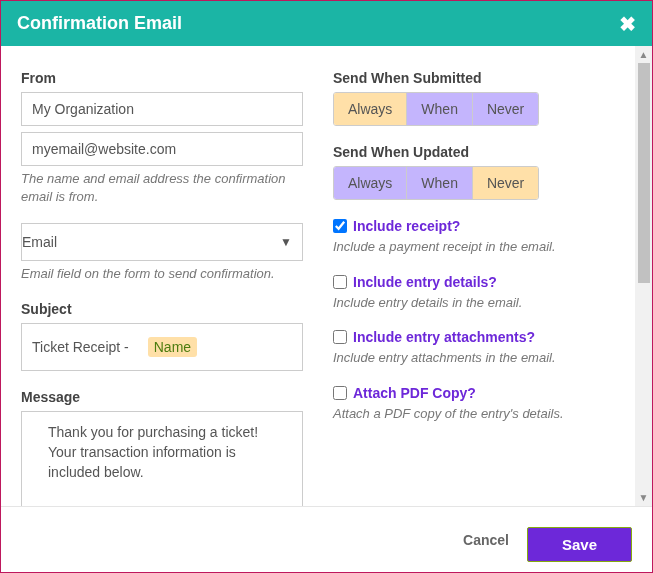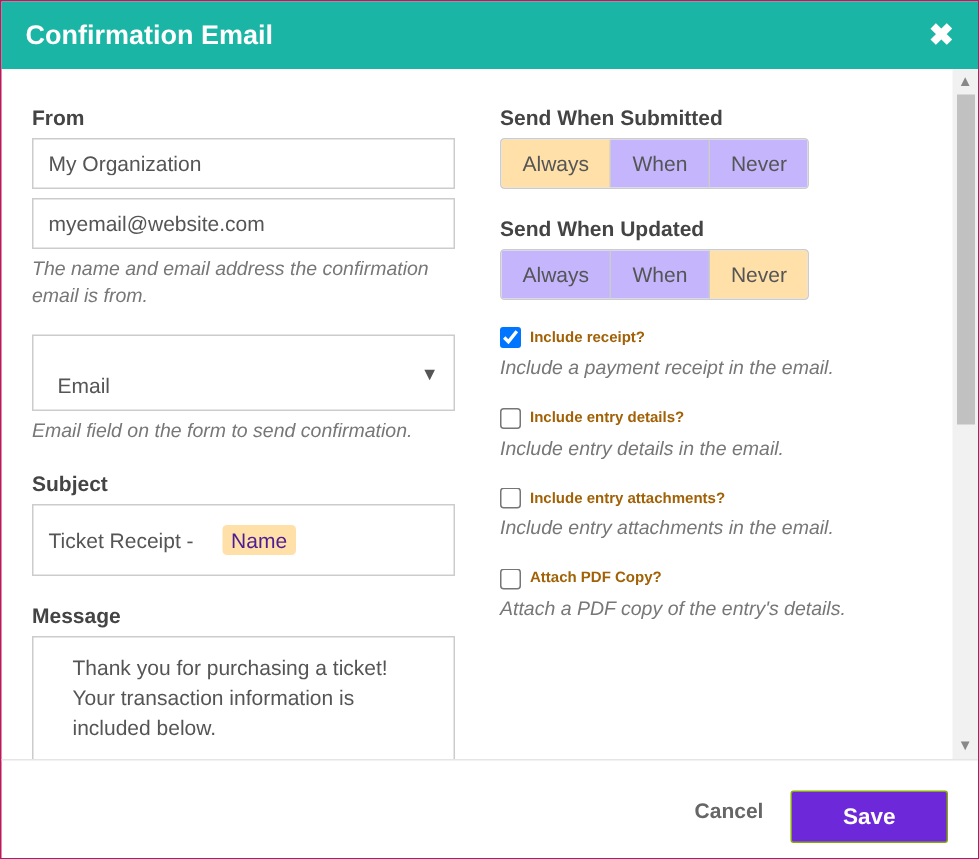--- a/index.html
+++ b/index.html
@@ -13,32 +13,32 @@
   .scrollbar-gutter { width: 17px; background: #f1f1f1; position: relative; display:flex; flex-direction:column; align-items:center; }
   .scrollbar-arrow { width:100%; height:17px; display:flex; align-items:center; justify-content:center; color:#888; font-size:10px; }
   .scrollbar-thumb { width: 12px; background:#c1c1c1; border-radius:0; position:absolute; top:17px; height:220px; }
   .col { flex: 1; min-width: 0; }
   .section { margin-bottom: 18px; }
   .label { font-weight: bold; color: #444; margin-bottom: 6px; display: block; font-size: 14px; }
   .helper { font-style: italic; color: #777; font-size: 13px; margin-top: 4px; line-height: 1.35; }
   input[type=text], .select, .textarea { width: 100%; border: 1px solid #ccc; background: #fff; font-size: 14px; color: #555; outline: none; }
   input[type=text] { padding: 8px 10px; }
   .input-stack input + input { margin-top: 6px; }
-  .select { position: relative; padding: 8px 30px 8px 16px; height: 51px; display:flex; align-items:flex-end; }
+  .select { position: relative; padding: 8px 30px 8px 0; height: 38px; display:flex; align-items:center; }
   .select .caret { position: absolute; right: 10px; top: 50%; transform: translateY(-50%); font-size: 12px; color: #555; pointer-events: none; }
   .subject-field { border: 1px solid #ccc; padding: 8px 10px; min-height: 48px; display:flex; align-items:center; flex-wrap:wrap; gap:19px; }
-  .subject-field .chip { background: #ffe0a8; border-radius: 3px; padding: 2px 6px; color: #4c1d95; }
+  .subject-field .chip { background: #ffe0a8; border-radius: 3px; padding: 2px 6px; color: #4d7c0f; }
   .textarea { padding: 10px 26px; min-height: 98px; line-height: 1.45; }
   .btn-group { display: flex; border: 1px solid #ccc; border-radius: 3px; overflow: hidden; width: max-content; }
   .btn-seg { padding: 8px 14px; font-size: 14px; color: #555; background: #c4b5fd; cursor: pointer; border-right: 1px solid #ccc; }
   .btn-seg:last-child { border-right: none; }
   .btn-seg.active { background: #ffe0a8; }
   .check-row { display: flex; align-items: center; gap: 6px; margin-bottom: 2px; }
   .check-row input[type=checkbox] { width: 14px; height: 14px; }
-  .check-row .clabel { font-weight: bold; color: #a16207; font-size: 10px; }
+  .check-row .clabel { font-weight: bold; color: #6d28d9; font-size: 14px; }
   .modal-footer { border-top: 1px solid #e5e5e5; padding: 10px 20px; display: flex; justify-content: flex-end; align-items: center; gap: 18px; }
   .btn-cancel { color: #666; font-weight: bold; font-size: 14px; cursor: pointer; }
   .btn-save { background: #6d28d9; color: #fff; border: 1px solid #86aa0e; padding: 8px 34px; font-size: 15px; font-weight: bold; border-radius: 2px; cursor: pointer; margin-top: 10px; }
 </style>
 </head>
 <body>
 
 <div class="modal">
   <div class="modal-header">
     <h1>Confirmation Email</h1>

